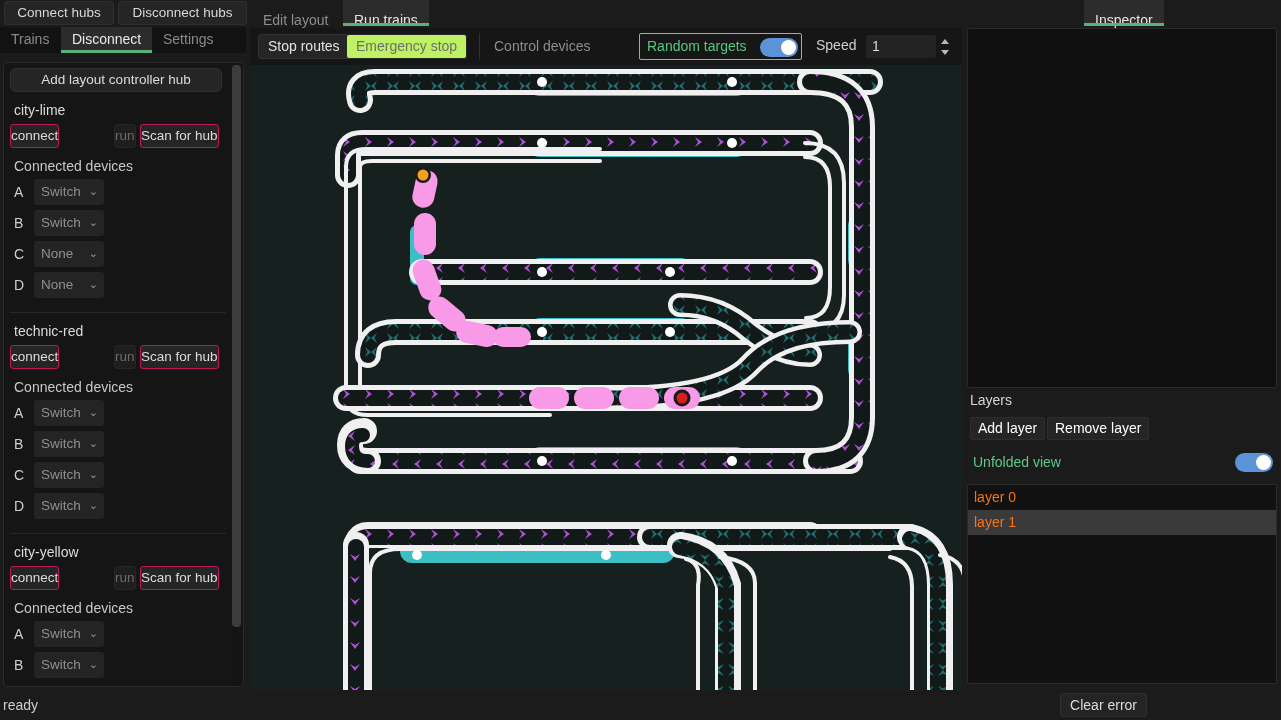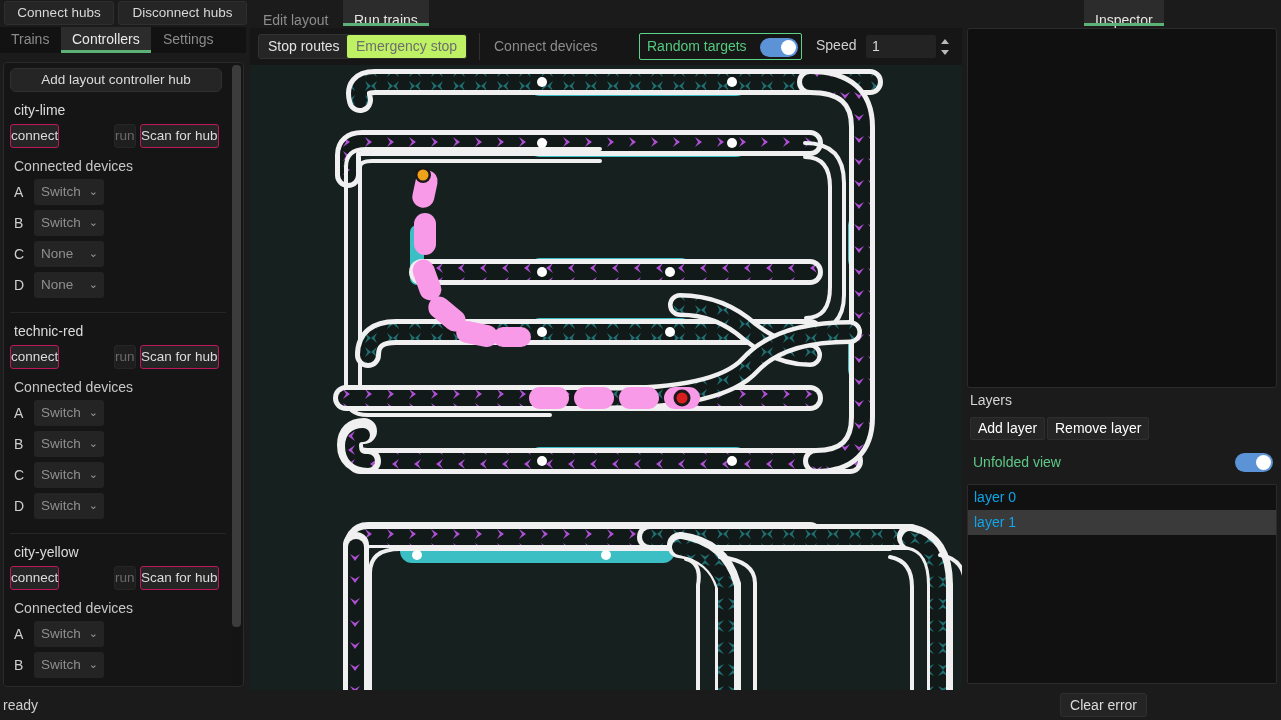--- a/index.html
+++ b/index.html
@@ -180,21 +180,21 @@
     white-space: nowrap; cursor: pointer;
   }
   .unfolded-label { position: absolute; left: 6px; top: 62px; font-size: 14px; color: #5ec887; }
   .unfolded-toggle { left: 268px; top: 61px; }
   .layers-list {
     position: absolute; left: 0px; top: 92px; width: 310px; height: 200px;
     background: #111111; border: 1px solid #2b2b2b; border-radius: 2px;
     overflow: hidden;
   }
   .layer-item {
-    height: 25px; line-height: 25px; font-size: 14px; color: #0ea5e9;
+    height: 25px; line-height: 25px; font-size: 14px; color: #f97316;
     padding-left: 6px; cursor: pointer;
   }
   .layer-item.selected { background: #3a3a3a; }
 
   
   .statusbar {
     position: absolute; left: 0; top: 690px; width: 1150px; height: 30px;
     background: #1b1b1b;
   }
   .status-text {
@@ -217,21 +217,21 @@
     <div class="tb-btn" style="left:118px;width:129px;">Disconnect hubs</div>
 
     <div class="toptab" style="left:252px;">Edit layout</div>
     <div class="toptab active" style="left:343px;">Run trains</div>
 
     <div class="toptab active" style="left:1084px;">Inspector</div>
   </div>
 
   <div class="subtabs">
     <div class="subtab" style="left:0px;">Trains</div>
-    <div class="subtab active" style="left:61px;">Controllers</div>
+    <div class="subtab active" style="left:61px;">Disconnect</div>
     <div class="subtab" style="left:152px;">Settings</div>
   </div>
 
   <div class="left-panel">
     <div class="left-scroll">
       <div class="add-hub-btn">Add layout controller hub</div>
       <div id="hub-list">
           <div class="hub-block">
             <div class="hub-name">city-lime</div>
             <div class="hub-buttons">
@@ -305,21 +305,21 @@
     </div>
     <div class="scrollbar">
       <div class="scroll-thumb"></div>
     </div>
   </div>
 
   <div class="canvas-toolbar">
     <div class="ct-btn" style="left:8px;">Stop routes</div>
     <div class="ct-btn dis" style="left:96px;">Emergency stop</div>
     <div class="ct-divider" style="left:229px;"></div>
-    <div class="ct-btn flat" style="left:234px;">Connect devices</div>
+    <div class="ct-btn flat" style="left:234px;">Control devices</div>
   </div>
 
   <div class="random-box">
     <div class="random-label">Random targets</div>
     <div class="toggle" style="left:120px;top:4px;">
       <div class="knob"></div>
     </div>
   </div>
   <div class="speed-label">Speed</div>
   <div class="speed-field">1</div>

